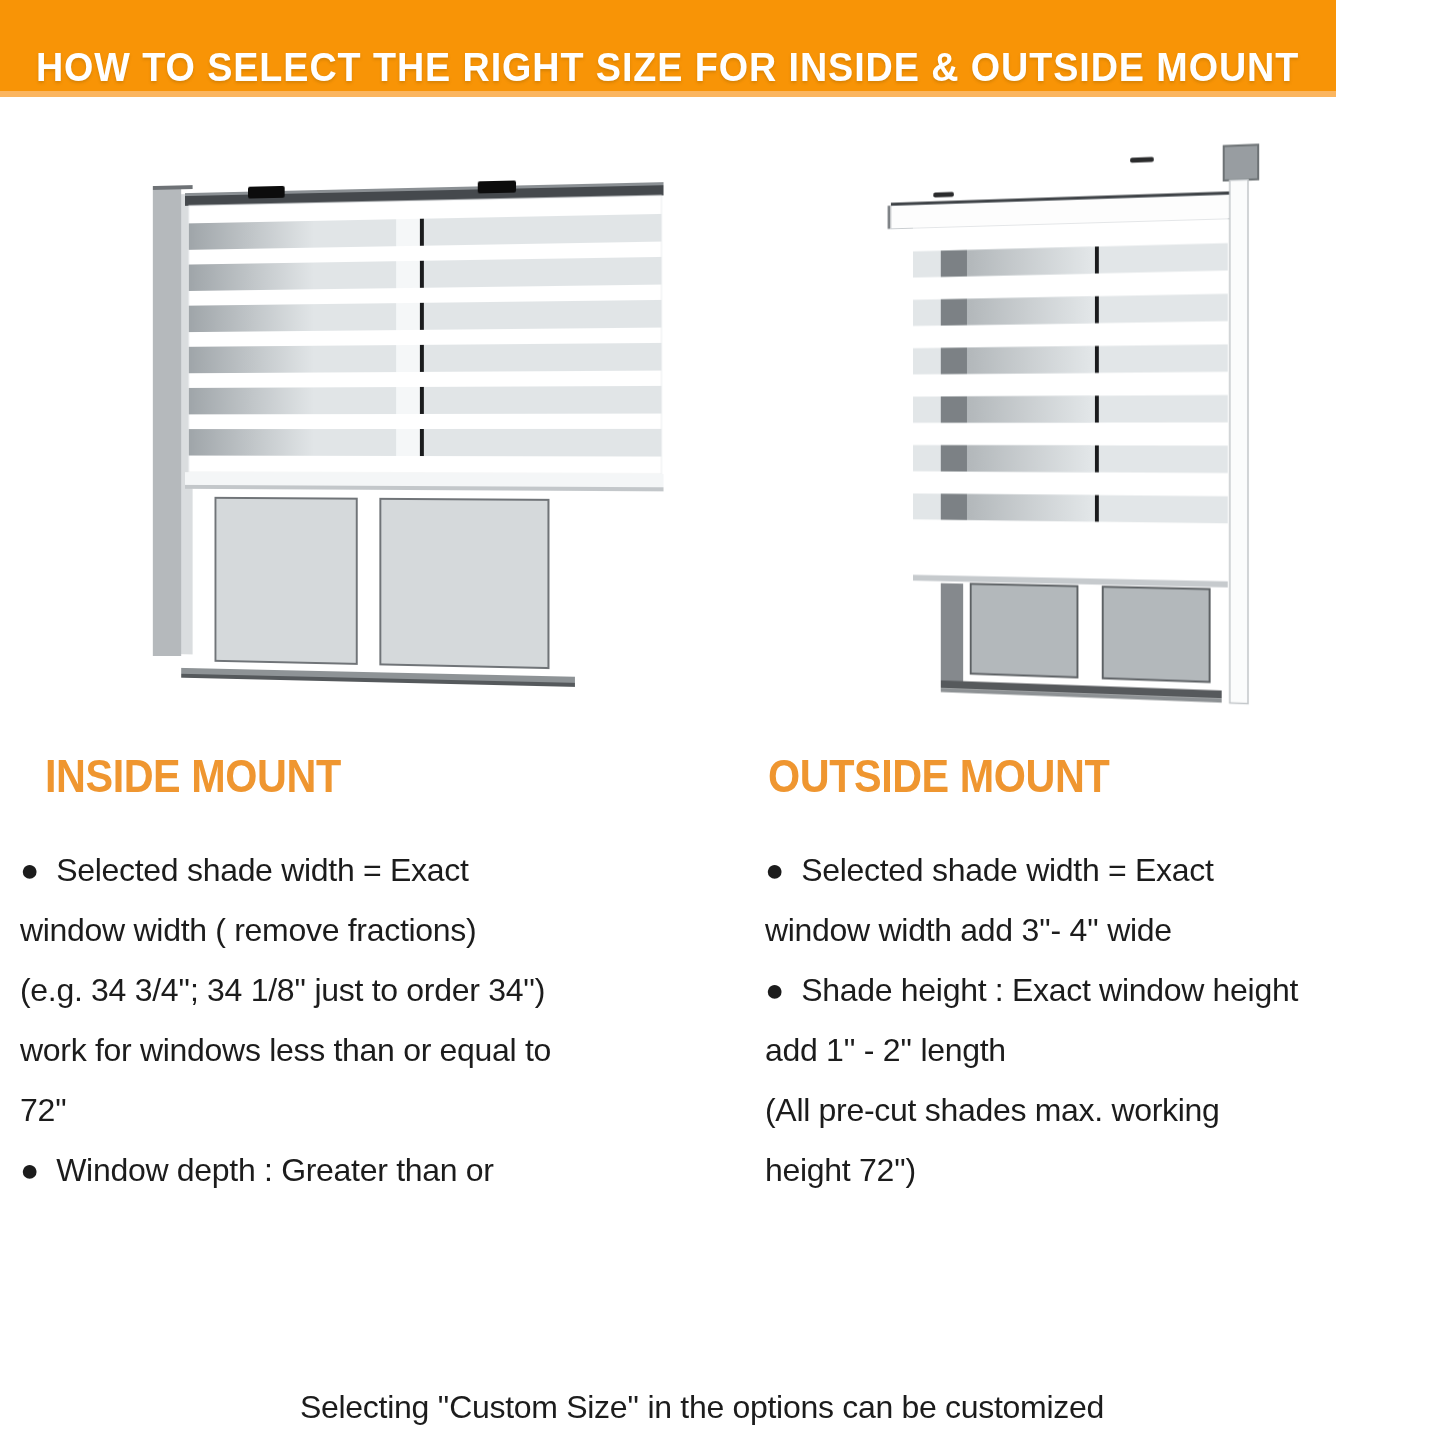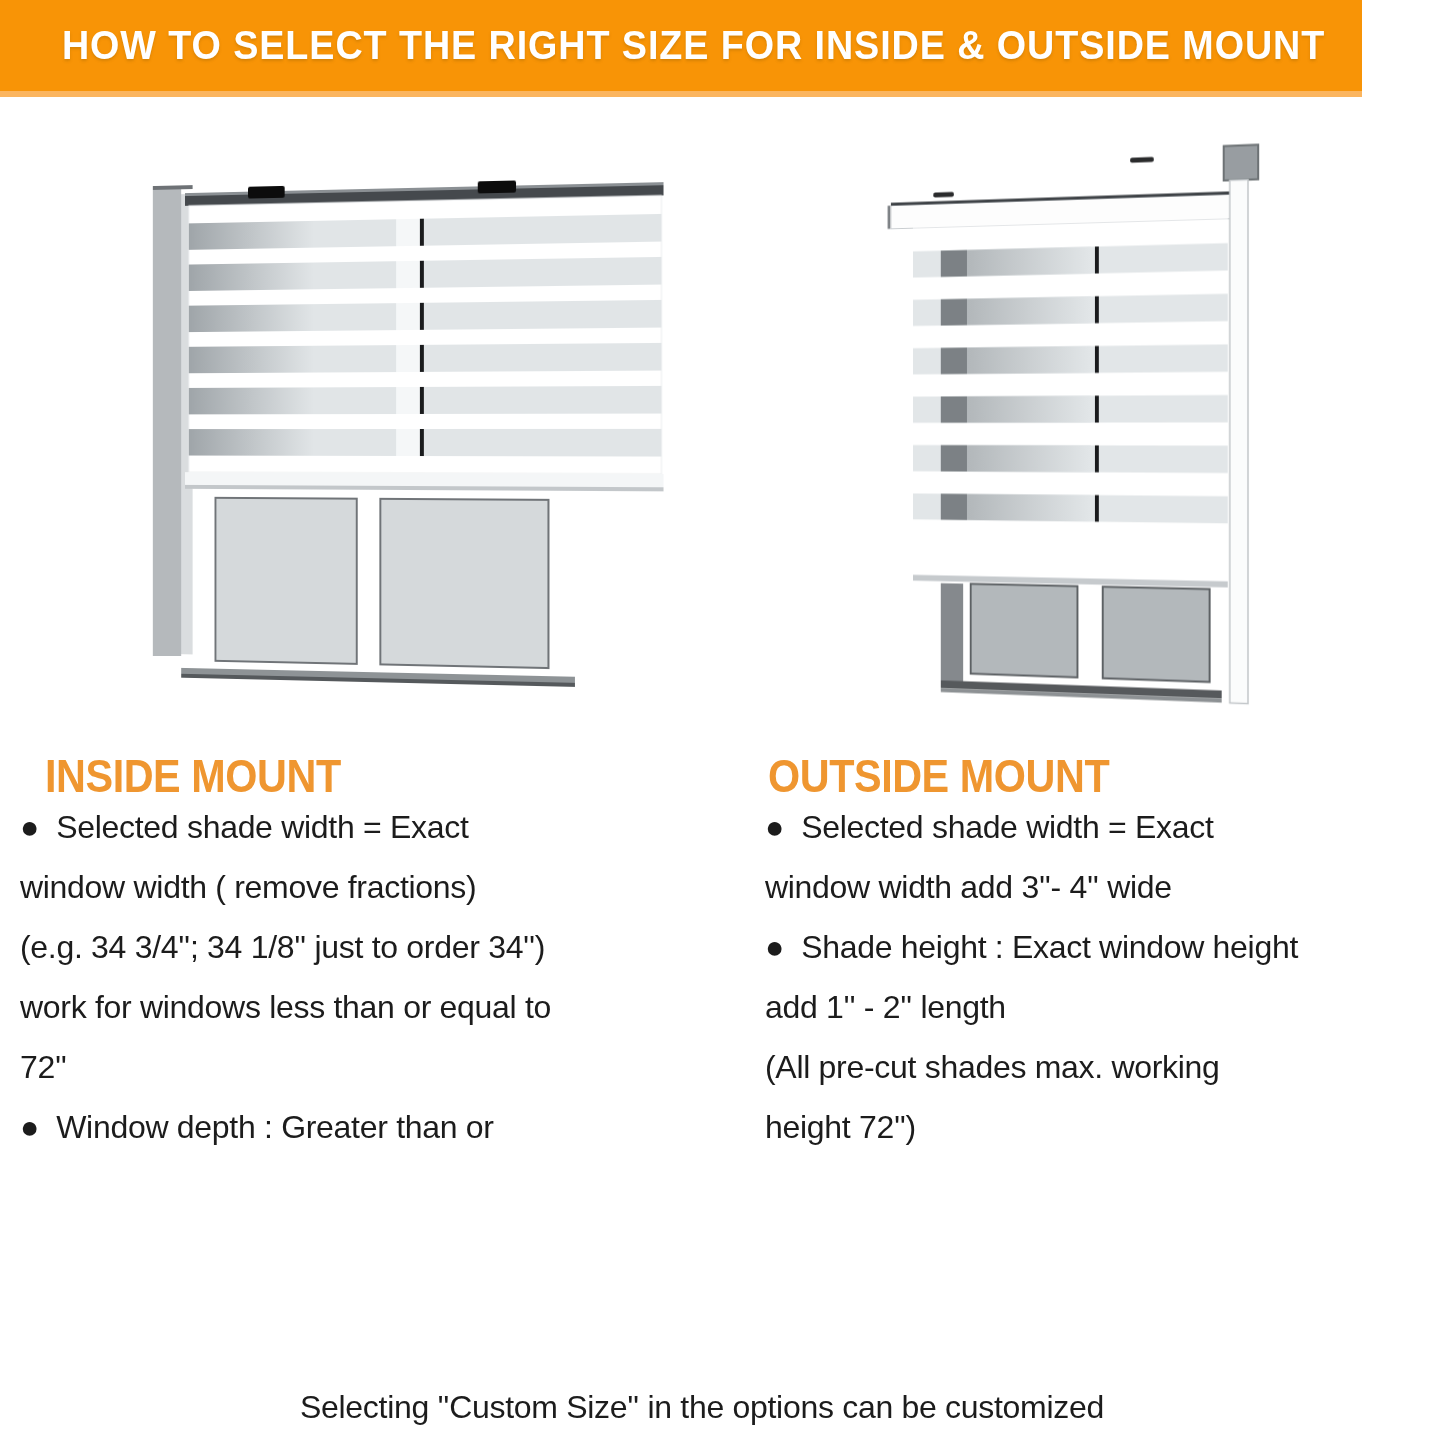--- a/index.html
+++ b/index.html
@@ -4,21 +4,21 @@
 <style>
   html,body{margin:0;padding:0;background:#ffffff;}
   body{
     width:1445px;height:1432px;position:relative;overflow:hidden;
     font-family:"Liberation Sans",sans-serif;
   }
   .banner{
     position:absolute;top:0;left:0;width:1336px;height:91px;
     background:var(--banner-bg,#F89406);
     border-bottom:6px solid var(--banner-edge,#FBB55F);
-    display:flex;align-items:center;justify-content:center;padding-left:26px;
+    display:flex;align-items:flex-end;justify-content:center;
   }
   .banner-title{
     margin:0;color:var(--banner-text,#ffffff);
     font-size:41px;font-weight:bold;letter-spacing:1px;white-space:nowrap;
     transform:scaleX(.92);transform-origin:center;
     text-shadow:0 2px 3px rgba(120,80,0,.25);
   }
   .figure{position:absolute;}
   .fig-left{left:128px;top:152px;width:560px;height:562px;}
   .fig-right{left:858px;top:138px;width:560px;height:588px;}
@@ -27,21 +27,21 @@
   .fig-right .fig3d{transform:perspective(1250px) rotateY(-10deg);}
   .mount-heading{
     position:absolute;top:748px;margin:0;
     font-size:47px;font-weight:bold;color:var(--heading,#EF9630);
     letter-spacing:-.5px;white-space:nowrap;
     transform:scaleX(.88);transform-origin:left top;
   }
   .heading-inside{left:45px;}
   .heading-outside{left:768px;}
   .notes{
-    position:absolute;top:797px;
+    position:absolute;top:840px;
     font-size:32px;line-height:60px;letter-spacing:-.3px;
     color:var(--body-text,#1c1c1c);
   }
   .notes-inside{left:20px;width:710px;}
   .notes-outside{left:765px;width:678px;}
   .note-line{white-space:pre-wrap;}
   .footer-note{
     position:absolute;top:1389px;left:300px;width:1000px;
     font-size:32px;letter-spacing:-.3px;color:var(--body-text,#1c1c1c);
     white-space:pre-wrap;

